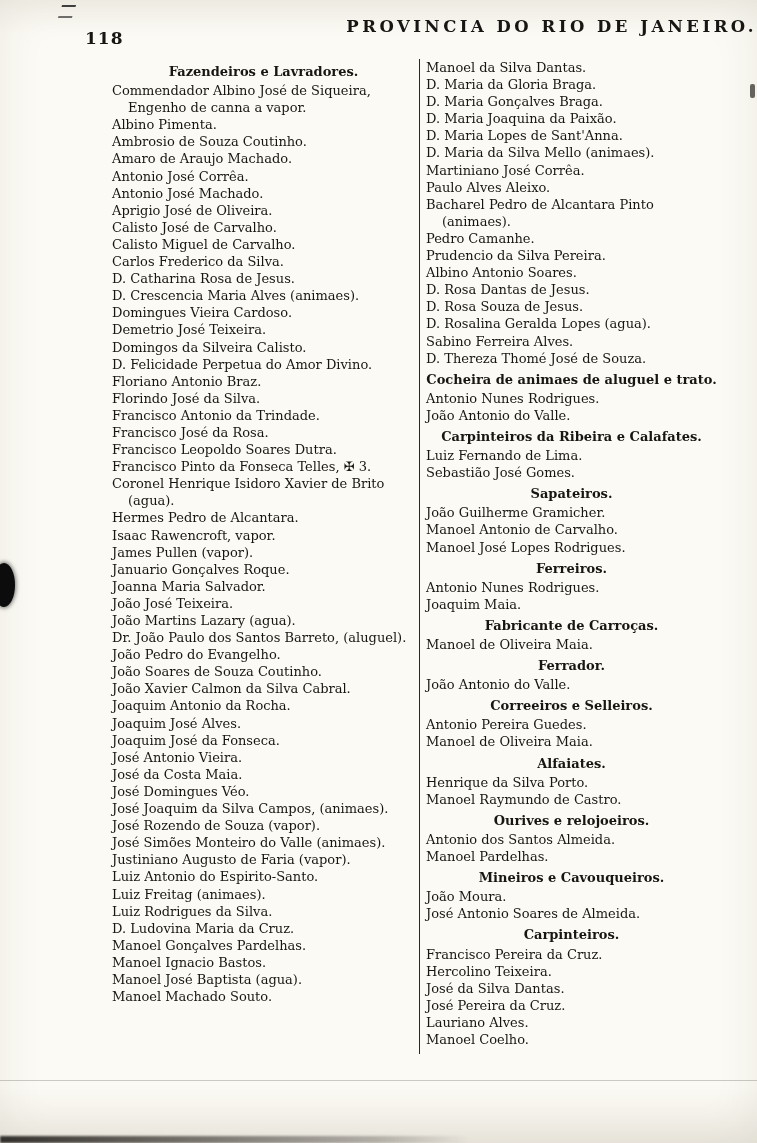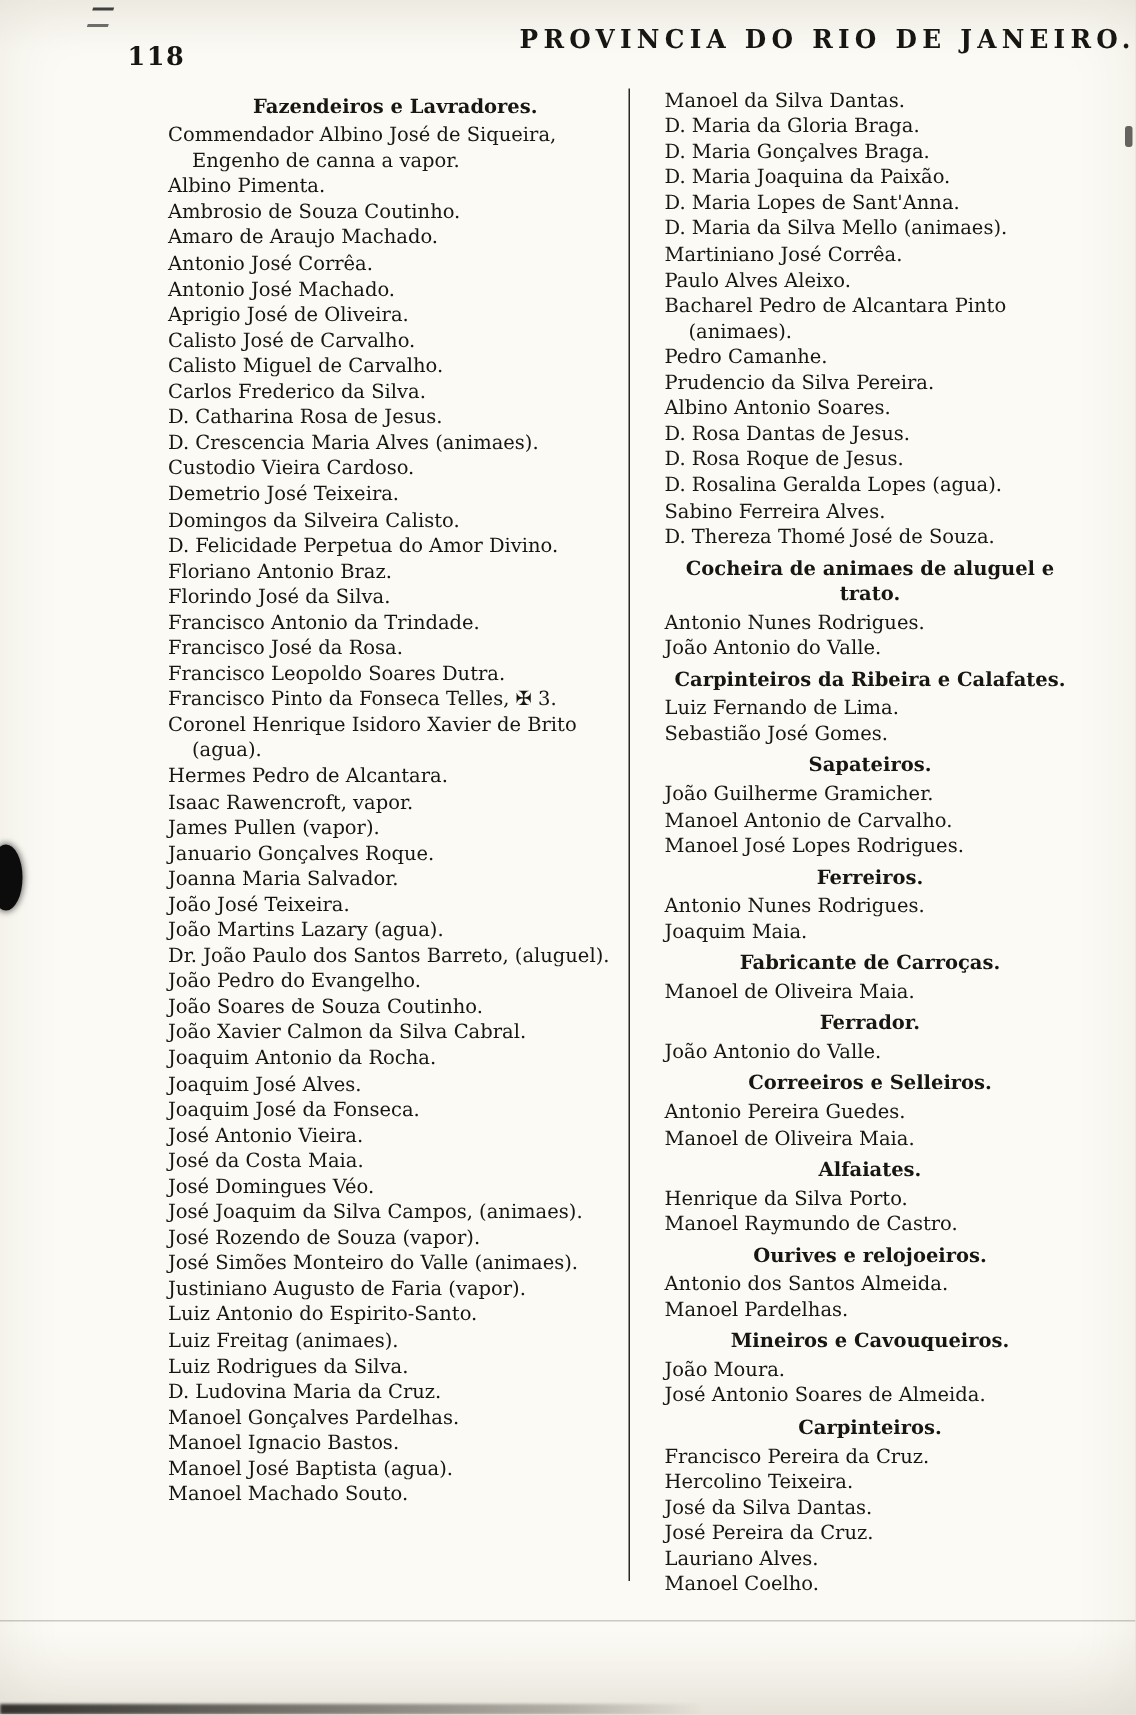--- a/index.html
+++ b/index.html
@@ -58,21 +58,20 @@
     flex: 0 0 303px;
   }
   .divider {
     flex: 0 0 1px;
     background: #2a2722;
     margin: 0 6px 0 4px;
     min-height: 995px;
   }
   .column.right {
     flex: 1 1 auto;
-    margin-left: 17px;
   }
   .section-title {
     text-align: center;
     font-weight: bold;
     font-size: 13px;
     margin: 4px 0 2px 0;
   }
   .entry {
     padding-left: 16px;
     text-indent: -16px;
@@ -147,21 +146,21 @@
         <div class="entry">Ambrosio de Souza Coutinho.</div>
         <div class="entry">Amaro de Araujo Machado.</div>
         <div class="entry">Antonio José Corrêa.</div>
         <div class="entry">Antonio José Machado.</div>
         <div class="entry">Aprigio José de Oliveira.</div>
         <div class="entry">Calisto José de Carvalho.</div>
         <div class="entry">Calisto Miguel de Carvalho.</div>
         <div class="entry">Carlos Frederico da Silva.</div>
         <div class="entry">D. Catharina Rosa de Jesus.</div>
         <div class="entry">D. Crescencia Maria Alves (animaes).</div>
-        <div class="entry">Custodio Vieira Cardoso.</div>
+        <div class="entry">Domingues Vieira Cardoso.</div>
         <div class="entry">Demetrio José Teixeira.</div>
         <div class="entry">Domingos da Silveira Calisto.</div>
         <div class="entry">D. Felicidade Perpetua do Amor Divino.</div>
         <div class="entry">Floriano Antonio Braz.</div>
         <div class="entry">Florindo José da Silva.</div>
         <div class="entry">Francisco Antonio da Trindade.</div>
         <div class="entry">Francisco José da Rosa.</div>
         <div class="entry">Francisco Leopoldo Soares Dutra.</div>
         <div class="entry">Francisco Pinto da Fonseca Telles, ✠ 3.</div>
         <div class="entry">Coronel Henrique Isidoro Xavier de Brito (agua).</div>
@@ -203,21 +202,21 @@
         <div class="entry">D. Maria Joaquina da Paixão.</div>
         <div class="entry">D. Maria Lopes de Sant'Anna.</div>
         <div class="entry">D. Maria da Silva Mello (animaes).</div>
         <div class="entry">Martiniano José Corrêa.</div>
         <div class="entry">Paulo Alves Aleixo.</div>
         <div class="entry">Bacharel Pedro de Alcantara Pinto (animaes).</div>
         <div class="entry">Pedro Camanhe.</div>
         <div class="entry">Prudencio da Silva Pereira.</div>
         <div class="entry">Albino Antonio Soares.</div>
         <div class="entry">D. Rosa Dantas de Jesus.</div>
-        <div class="entry">D. Rosa Roque de Jesus.</div>
+        <div class="entry">D. Rosa Souza de Jesus.</div>
         <div class="entry">D. Rosalina Geralda Lopes (agua).</div>
         <div class="entry">Sabino Ferreira Alves.</div>
         <div class="entry">D. Thereza Thomé José de Souza.</div>
         <div class="section-title">Cocheira de animaes de aluguel e trato.</div>
         <div class="entry">Antonio Nunes Rodrigues.</div>
         <div class="entry">João Antonio do Valle.</div>
         <div class="section-title">Carpinteiros da Ribeira e Calafates.</div>
         <div class="entry">Luiz Fernando de Lima.</div>
         <div class="entry">Sebastião José Gomes.</div>
         <div class="section-title">Sapateiros.</div>

